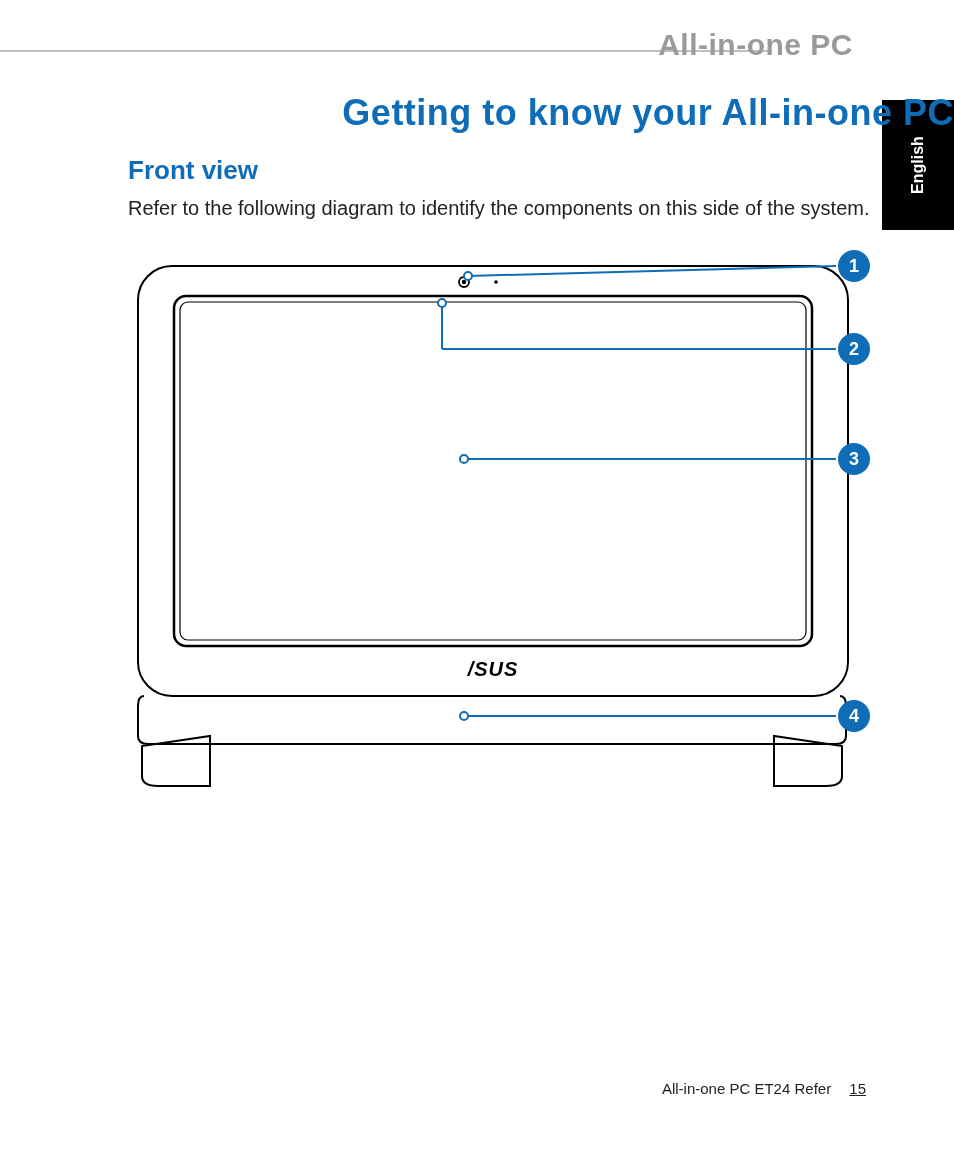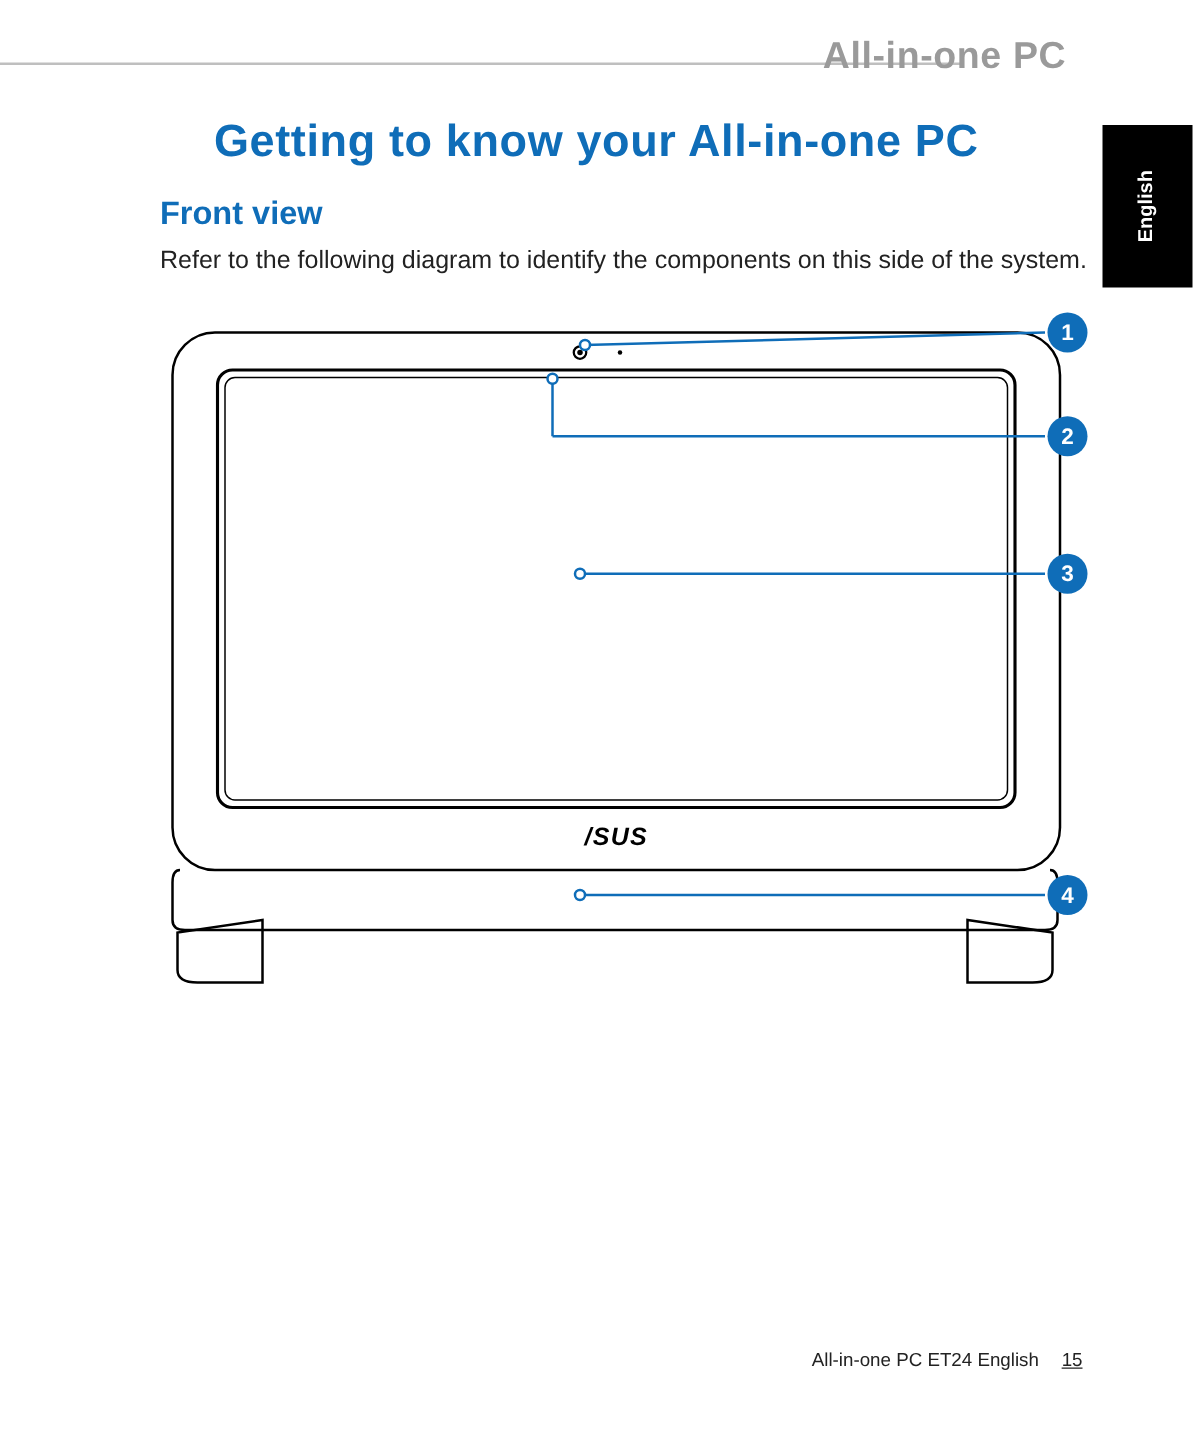--- a/index.html
+++ b/index.html
@@ -47,21 +47,21 @@
     font-size: 16px;
     transform: rotate(-90deg);
     white-space: nowrap;
   }
   
   .title {
     position: absolute;
     top: 92px;
     left: 0;
     width: 954px;
-    text-align: center;
+    text-align: right;
     color: #0f6db8;
     font-weight: 800;
     font-size: 36px;
     font-family: "Arial Black", Arial, sans-serif;
     letter-spacing: 0.5px;
   }
   .subtitle {
     position: absolute;
     top: 155px;
     left: 128px;
@@ -161,15 +161,15 @@
   <line x1="346" y1="470" x2="718" y2="470" stroke="#0f6db8" stroke-width="2"></line>
   <circle cx="346" cy="470" r="4" fill="#fff" stroke="#0f6db8" stroke-width="2"></circle>
 </svg>
 
 <div class="callout co1">1</div>
 <div class="callout co2">2</div>
 <div class="callout co3">3</div>
 <div class="callout co4">4</div>
 
 <div class="footer">
-  <span>All-in-one PC ET24 English</span>
+  <span>All-in-one PC ET24 Refer</span>
   <span class="pn">15</span>
 </div>
 
 </body></html>

